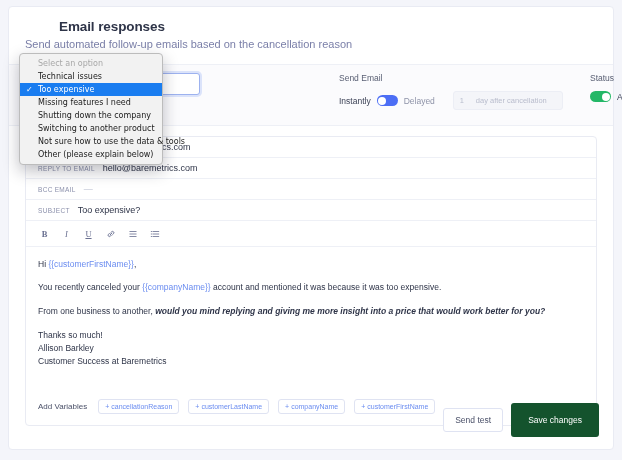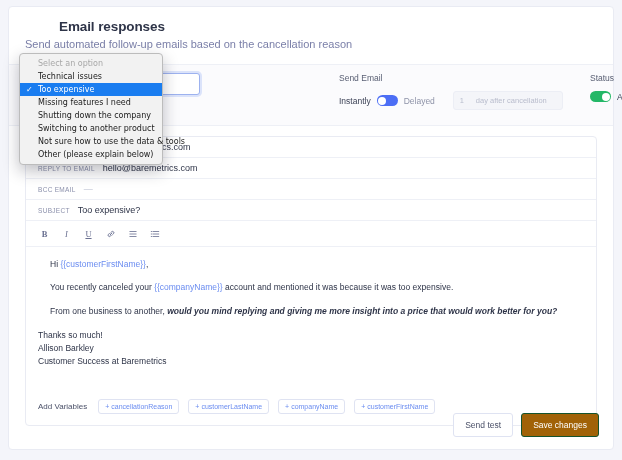--- a/index.html
+++ b/index.html
@@ -186,21 +186,21 @@
   .tb-btn.i { font-style: italic; font-family: "Liberation Serif", serif; }
   .tb-btn.u { text-decoration: underline; font-family: "Liberation Serif", serif; }
 
   
   .editor-body {
     padding: 12px 12px 6px 12px;
     font-size: 8.5px;
     color: #2e3448;
     line-height: 1.35;
   }
-  .editor-body p { margin: 0 0 12px 12px; }
+  .editor-body p { margin: 0 0 12px 0; }
   .editor-body p.tight { margin: 0; line-height: 1.5; }
   .var { color: #6a8cf0; }
   .bold-ask { font-weight: bold; font-style: italic; }
 
   
   .vars-row {
     display: flex; align-items: center; gap: 9px;
     padding: 9px 12px 11px 12px;
     margin-top: 16px;
     text-align: right;
@@ -228,23 +228,23 @@
     padding: 6px 11px;
     cursor: pointer;
     white-space: nowrap;
   }
   .btn-secondary {
     background: #ffffff;
     color: #4a5068;
     border: 1px solid #dfe3f2;
   }
   .btn-primary {
-    background: #a16207;
+    background: #14532d;
     color: #ffffff;
-    border: 1px solid #14532d;
+    border: 6px solid #14532d;
   }
 </style>
 </head>
 <body>
 
 <div class="page">
   <div class="outer-card">
 
     <div class="card-header">
       <div class="card-title">Email responses</div>

